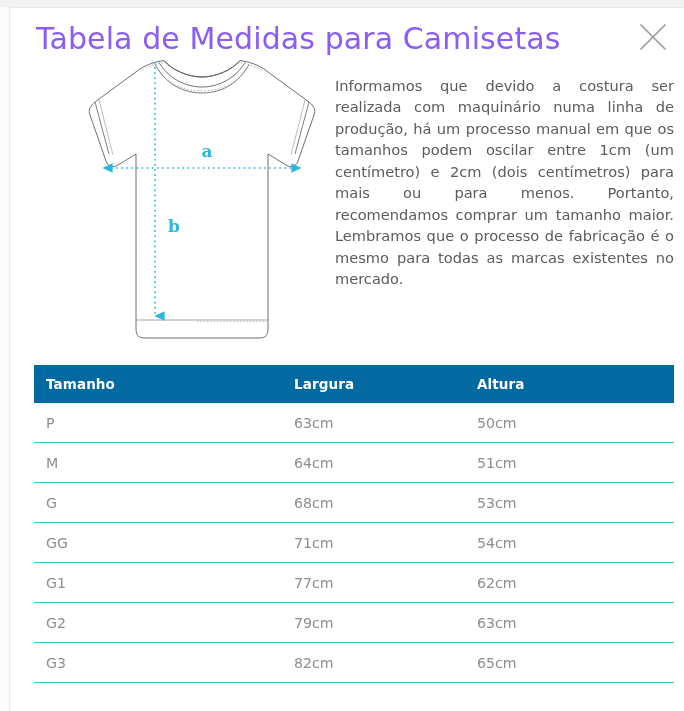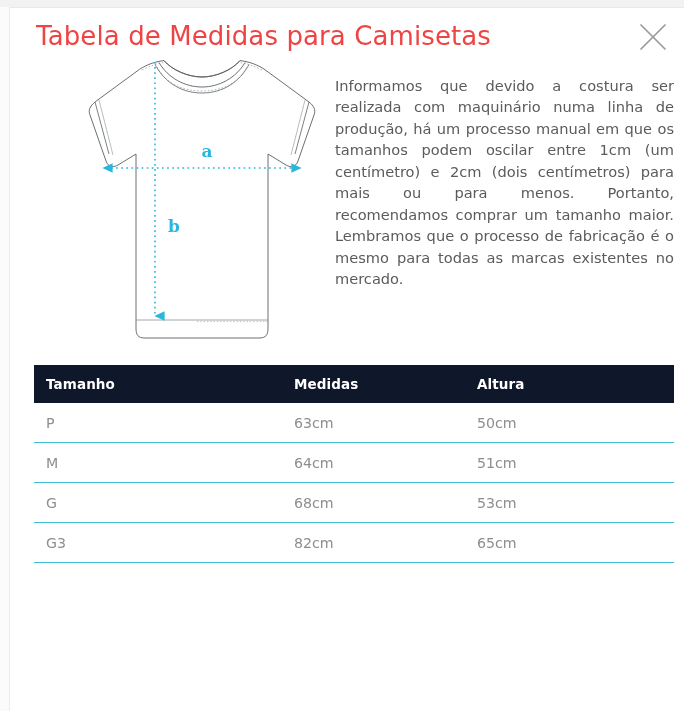--- a/index.html
+++ b/index.html
@@ -43,23 +43,23 @@
 
   
   #header {
     position: absolute;
     left: 10px; top: 8px;
     width: 674px; height: 56px;
   }
   #modal-title {
     position: absolute;
     left: 26px; top: 13px;
-    font-size: 26px;
+    font-size: 30px;
     font-weight: 400;
-    color: #ef4444;
+    color: #8b5cf6;
     letter-spacing: 0.1px;
     white-space: nowrap;
   }
   #close-button {
     position: absolute;
     right: 14px; top: 12px;
     width: 34px; height: 34px;
     cursor: pointer;
     background: transparent;
     border: none;
@@ -94,21 +94,21 @@
 
   
   #size-table {
     position: absolute;
     left: 34px; top: 365px;
     width: 640px;
     border-collapse: collapse;
     table-layout: fixed;
   }
   #size-table thead th {
-    background: #0f172a;
+    background: #0369a1;
     color: #ffffff;
     font-size: 13.5px;
     font-weight: bold;
     text-align: left;
     padding: 11px 0 11px 12px;
     height: 16px;
     letter-spacing: 0.1px;
   }
   #size-table tbody td {
     font-size: 14.2px;
@@ -217,41 +217,56 @@
 
   <table id="size-table">
     <colgroup>
       <col class="c1">
         <col class="c2">
         <col class="c3">
     </colgroup>
     <thead>
       <tr>
         <th>Tamanho</th>
-        <th>Medidas</th>
+        <th>Largura</th>
         <th>Altura</th>
       </tr>
     </thead>
     <tbody>
       <tr>
         <td>P</td>
         <td>63cm</td>
         <td>50cm</td>
       </tr>
       <tr>
         <td>M</td>
         <td>64cm</td>
         <td>51cm</td>
       </tr>
       <tr>
         <td>G</td>
         <td>68cm</td>
         <td>53cm</td>
       </tr>
       <tr>
+        <td>GG</td>
+        <td>71cm</td>
+        <td>54cm</td>
+      </tr>
+      <tr>
+        <td>G1</td>
+        <td>77cm</td>
+        <td>62cm</td>
+      </tr>
+      <tr>
+        <td>G2</td>
+        <td>79cm</td>
+        <td>63cm</td>
+      </tr>
+      <tr>
         <td>G3</td>
         <td>82cm</td>
         <td>65cm</td>
       </tr>
     </tbody>
   </table>
 
 </div>
 
 </body></html>

